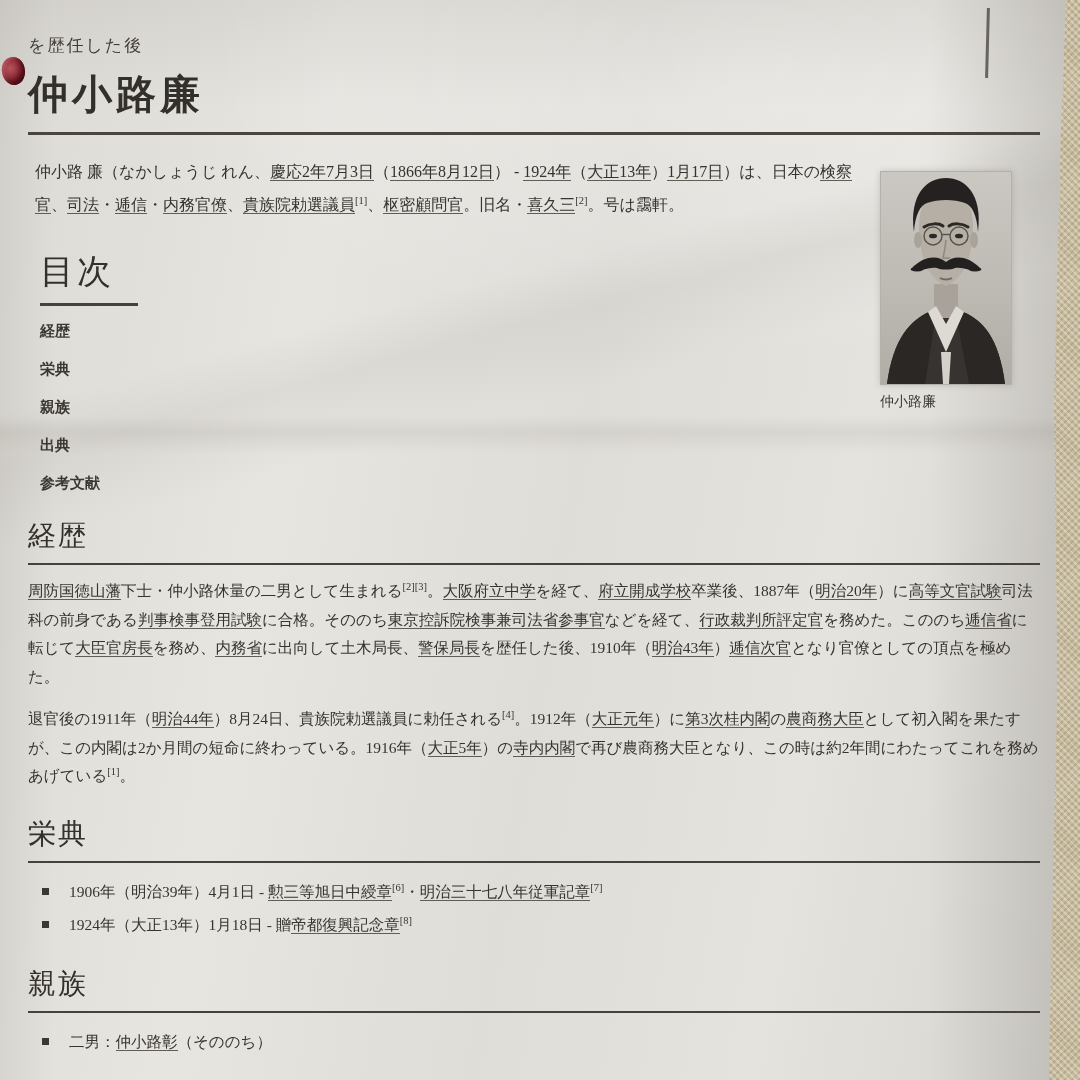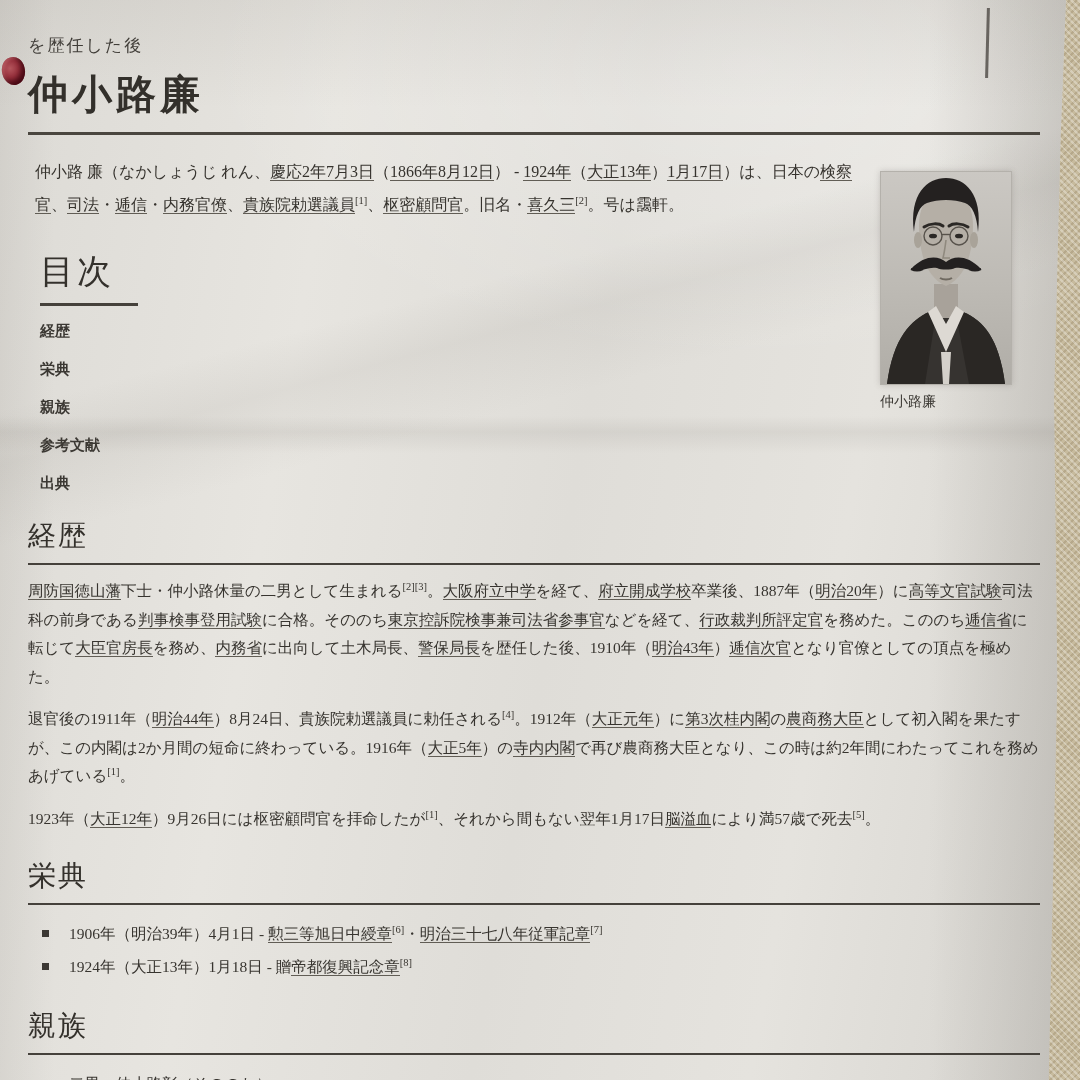--- a/index.html
+++ b/index.html
@@ -121,33 +121,32 @@
 
       <p class="intro"><span>仲小路 廉（なかしょうじ れん、</span><span class="u">慶応2年</span><span class="u">7月3日</span><span>（</span><span class="u">1866年</span><span class="u">8月12日</span><span>） - </span><span class="u">1924年</span><span>（</span><span class="u">大正13年</span><span>）</span><span class="u">1月17日</span><span>）は、日本の</span><span class="u">検察官</span><span>、</span><span class="u">司法</span><span>・</span><span class="u">逓信</span><span>・</span><span class="u">内務官僚</span><span>、</span><span class="u">貴族院勅選議員</span><sup>[1]</sup><span>、</span><span class="u">枢密顧問官</span><span>。旧名・</span><span class="u">喜久三</span><sup>[2]</sup><span>。号は靄軒。</span></p>
 
       <section class="toc">
         <h2 class="toc-heading">目次</h2>
         <ul class="toc-list">
 
         <li class="toc-item"><span>経歴</span></li>
             <li class="toc-item"><span>栄典</span></li>
             <li class="toc-item"><span>親族</span></li>
+            <li class="toc-item"><span>出典</span></li>
             <li class="toc-item"><span>参考文献</span></li>
-            <li class="toc-item"><span>出典</span></li>
           </ul>
       </section>
     </div>
 
     <section>
       <h2 class="sec">経歴</h2>
       <div>
 
       <p class="body-p"><span class="u">周防国</span><span class="u">徳山藩</span><span>下士・仲小路休量の二男として生まれる</span><sup>[2][3]</sup><span>。</span><span class="u">大阪府立中学</span><span>を経て、</span><span class="u">府立開成学校</span><span>卒業後、1887年（</span><span class="u">明治20年</span><span>）に</span><span class="u">高等文官試験</span><span>司法科の前身である</span><span class="u">判事検事登用試験</span><span>に合格。そののち</span><span class="u">東京控訴院検事兼司法省参事官</span><span>などを経て、</span><span class="u">行政裁判所評定官</span><span>を務めた。こののち</span><span class="u">逓信省</span><span>に転じて</span><span class="u">大臣官房長</span><span>を務め、</span><span class="u">内務省</span><span>に出向して土木局長、</span><span class="u">警保局長</span><span>を歴任した後、1910年（</span><span class="u">明治43年</span><span>）</span><span class="u">逓信次官</span><span>となり官僚としての頂点を極めた。</span></p>
           <p class="body-p"><span>退官後の1911年（</span><span class="u">明治44年</span><span>）8月24日、貴族院勅選議員に勅任される</span><sup>[4]</sup><span>。1912年（</span><span class="u">大正元年</span><span>）に</span><span class="u">第3次桂内閣</span><span>の</span><span class="u">農商務大臣</span><span>として初入閣を果たすが、この内閣は2か月間の短命に終わっている。1916年（</span><span class="u">大正5年</span><span>）の</span><span class="u">寺内内閣</span><span>で再び農商務大臣となり、この時は約2年間にわたってこれを務めあげている</span><sup>[1]</sup><span>。</span></p>
-          <p class="body-p"><span>1923年（</span><span class="u">大正12年</span><span>）9月26日には枢密顧問官を拝命したが</span><sup>[1]</sup><span>、それから間もない翌年1月17日</span><span class="u">脳溢血</span><span>により満57歳で死去</span><sup>[5]</sup><span>。</span></p>
         </div>
     </section>
 
     <section>
       <h2 class="sec">栄典</h2>
       <ul class="sq">
 
       <li>
             <span class="bullet"></span>
             <span><span>1906年（明治39年）4月1日 - </span><span class="u">勲三等</span><span class="u">旭日中綬章</span><sup>[6]</sup><span>・</span><span class="u">明治三十七八年従軍記章</span><sup>[7]</sup></span>

